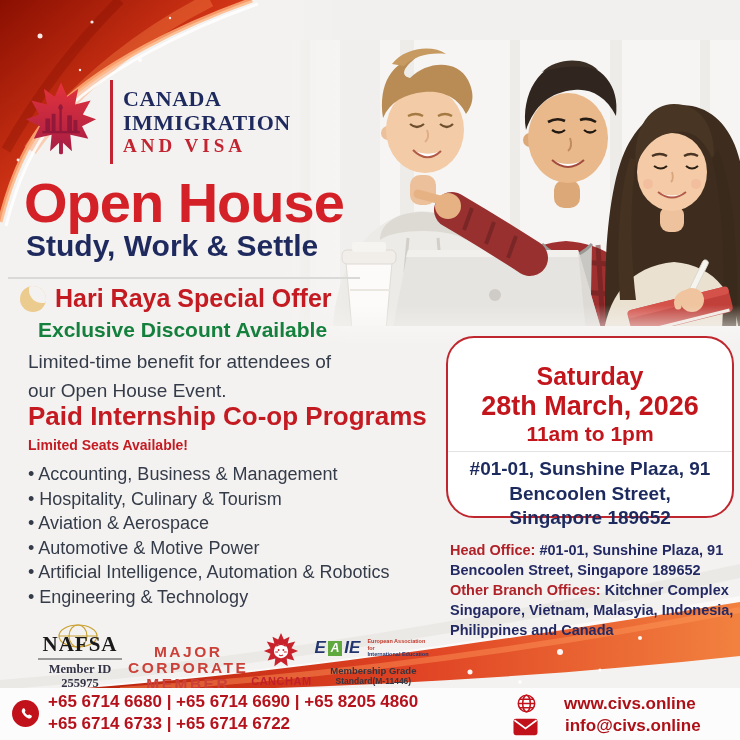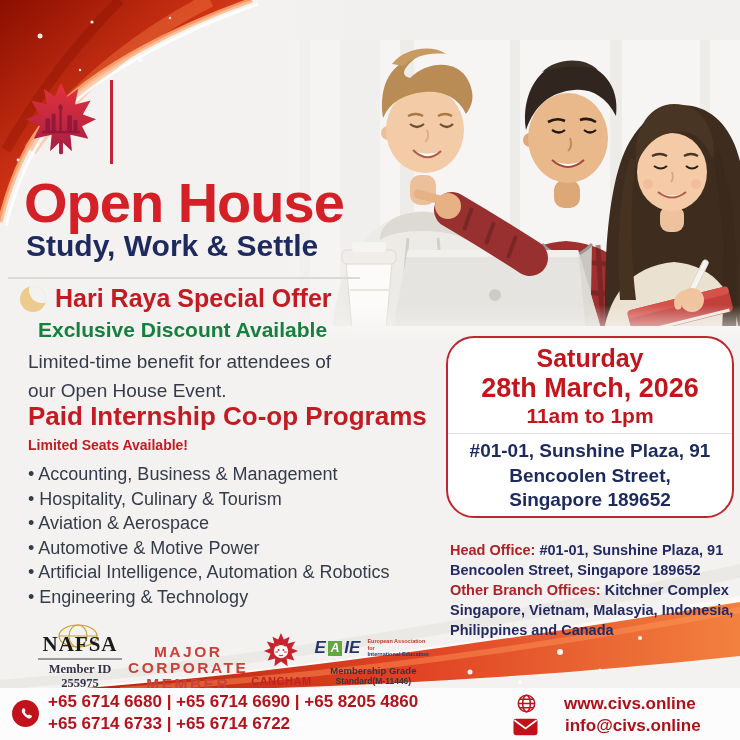--- a/index.html
+++ b/index.html
@@ -36,21 +36,21 @@
   #discount-body{left:28px;top:347px;font-size:19px;color:#343b49;line-height:29px;}
   #programs-heading{left:28px;top:401px;font-size:26px;font-weight:800;color:#c41a22;}
   #programs-sub{left:28px;top:437px;font-size:14px;font-weight:800;color:#c41a22;}
   #programs-list{left:28px;top:462px;margin:0;padding:0;list-style:none;font-size:18px;
                  color:#343b49;line-height:24.5px;}
   #programs-list li::before{content:"• ";}
 
   
   #event-card{left:446px;top:336px;width:288px;height:182px;background:#ffffff;
               border:2.5px solid #c0262e;border-radius:28px;text-align:center;
-              box-sizing:border-box;padding-top:6px;z-index:2;}
+              box-sizing:border-box;padding-top:24px;z-index:2;}
   .card-day{font-size:25px;font-weight:800;color:#c3161c;line-height:29px;}
   .card-date{font-size:27px;font-weight:800;color:#c3161c;line-height:31px;}
   .card-time{font-size:21px;font-weight:800;color:#c3161c;line-height:24px;}
   .card-divider{height:1px;background:#e2e2e2;margin:5px 0;}
   .card-venue{font-size:19px;font-weight:bold;color:#1c2a5e;line-height:24.5px;}
 
   
   #offices{left:450px;top:540px;width:292px;font-size:14.5px;font-weight:bold;line-height:20px;z-index:2;}
   .office-label{color:#b02128;}
   .office-value{color:#232a63;}
@@ -267,20 +267,25 @@
         <rect x="30" y="48" width="6" height="18"></rect>
           <rect x="38" y="42" width="5" height="24"></rect>
         <rect x="58" y="44" width="6" height="22"></rect>
           <rect x="66" y="50" width="5" height="16"></rect>
         <rect x="48" y="30" width="3" height="36"></rect>
           <circle cx="49.5" cy="34" r="3"></circle>
         <rect x="26" y="64" width="48" height="3"></rect>
       </g>
     </svg>
     <div class="logo-divider"></div>
+    <div class="logo-text">
+      <span class="logo-l1">CANADA</span>
+      <span class="logo-l2">IMMIGRATION</span>
+      <span class="logo-l3">AND VISA</span>
+    </div>
   </div>
 
   <div id="open-house" class="abs z2">Open House</div>
   <div id="subtitle" class="abs z2">Study, Work &amp; Settle</div>
   <div id="divider1" class="abs z2"></div>
   <div id="offer" class="abs z2">
     <span class="moon"></span>
     <span id="offer-text">Hari Raya Special Offer</span>
   </div>
 

